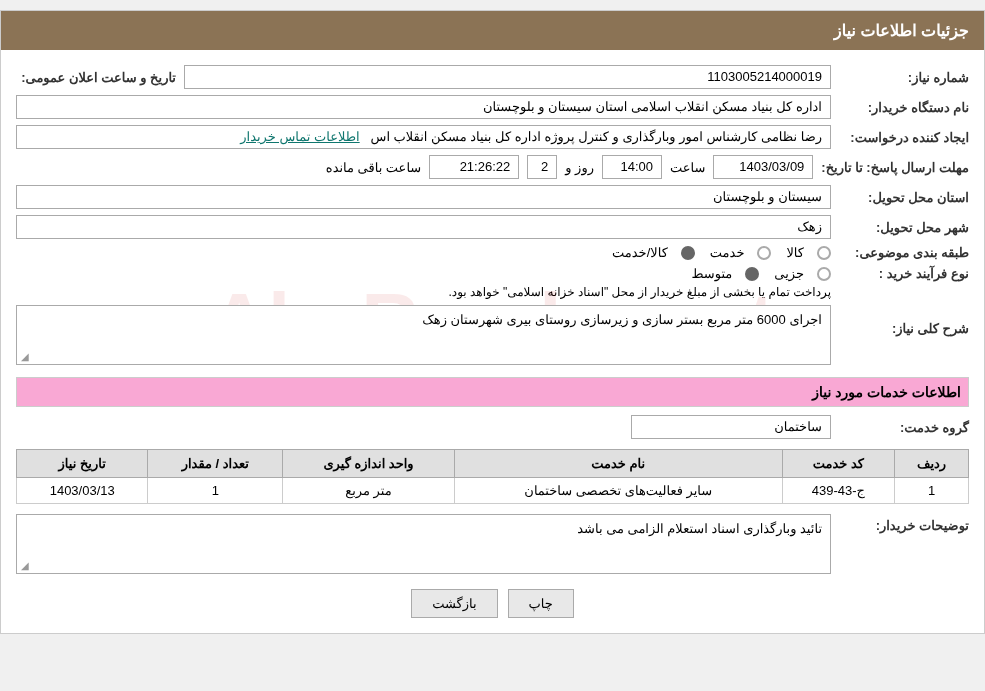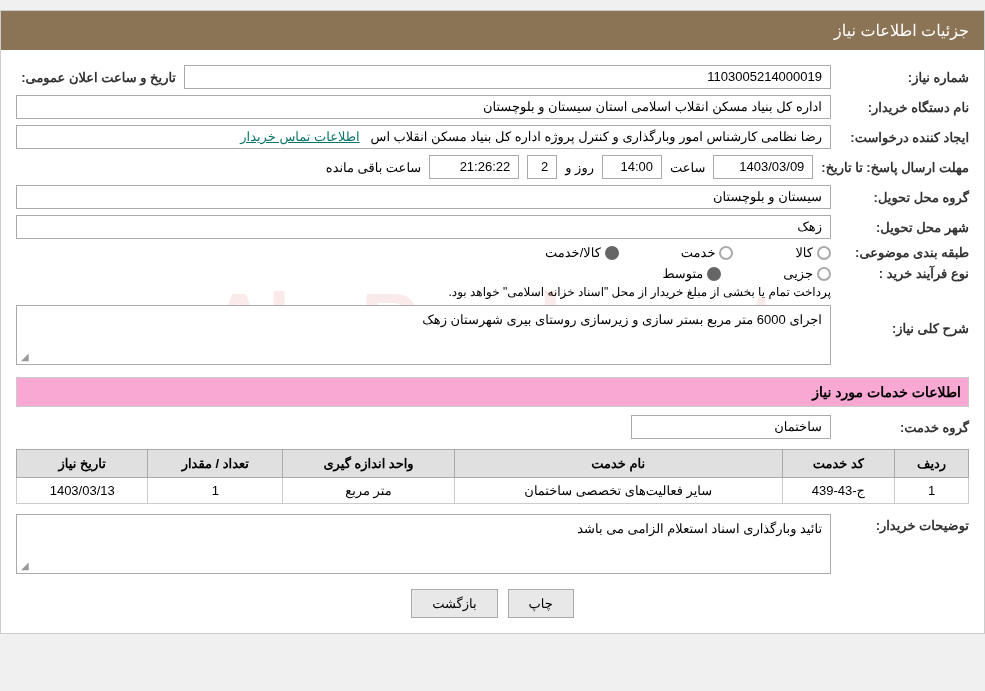--- a/index.html
+++ b/index.html
@@ -13,21 +13,21 @@
       max-width: 985px;
       margin: 10px auto;
       background: #fff;
       border: 1px solid #ccc;
     }
     .page-header {
       background: #8b7355;
       color: #fff;
       padding: 10px 15px;
       font-size: 16px;
-      font-weight: normal;
+      font-weight: bold;
     }
     .content {
       padding: 15px;
     }
     .label {
       font-weight: bold;
       white-space: nowrap;
       min-width: 130px;
       text-align: right;
       color: #333;
@@ -61,22 +61,21 @@
       min-height: 24px;
     }
     .radio-group {
       display: flex;
       align-items: center;
       gap: 15px;
     }
     .radio-item {
       display: flex;
       align-items: center;
-      gap: 4px;
-      margin-left: 47px;
+      gap: 13px;
     }
     .radio-circle {
       width: 14px;
       height: 14px;
       border-radius: 50%;
       border: 2px solid #aaa;
       display: inline-block;
       background: #fff;
     }
     .radio-circle.selected {
@@ -221,21 +220,21 @@
       <div class="dt-box" style="min-width:100px;">1403/03/09</div>
       <span>ساعت</span>
       <div class="dt-box" style="min-width:60px;">14:00</div>
       <span>روز و</span>
       <div class="dt-box" style="min-width:30px;">2</div>
       <div class="dt-box" style="min-width:90px;">21:26:22</div>
       <span>ساعت باقی مانده</span>
     </div>
 
     <div class="row-flex">
-      <span class="label">گروه محل تحویل:</span>
+      <span class="label">استان محل تحویل:</span>
       <div class="value-box">سیستان و بلوچستان</div>
     </div>
 
     <div class="row-flex">
       <span class="label">شهر محل تحویل:</span>
       <div class="value-box">زهک</div>
     </div>
 
     <div class="row-flex">
       <span class="label">طبقه بندی موضوعی:</span>

